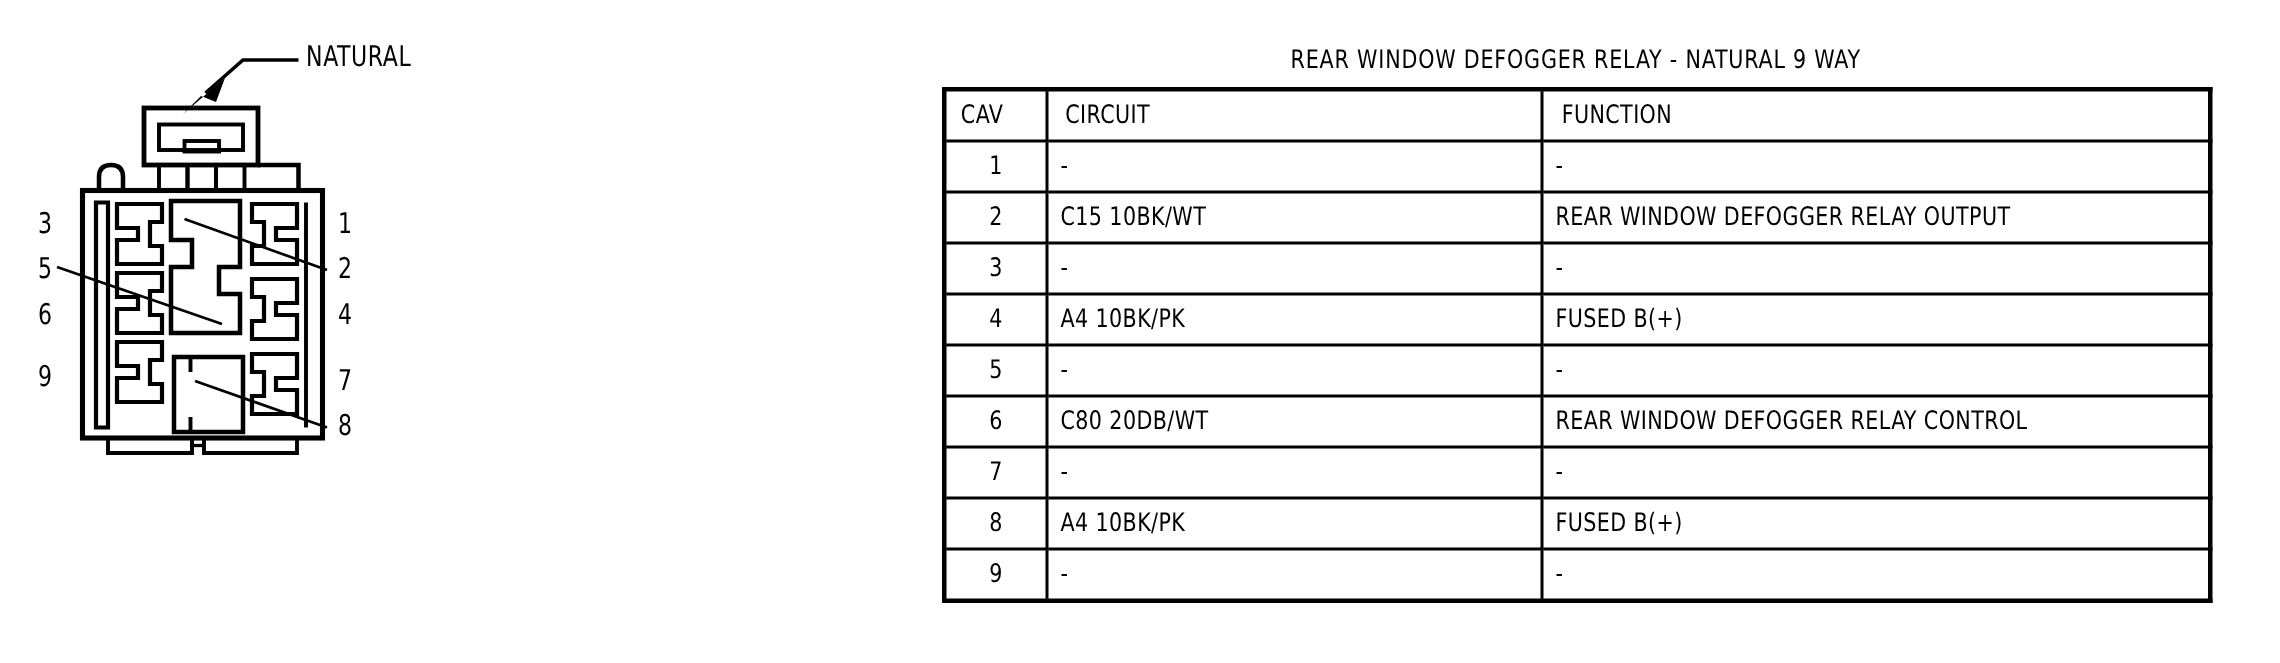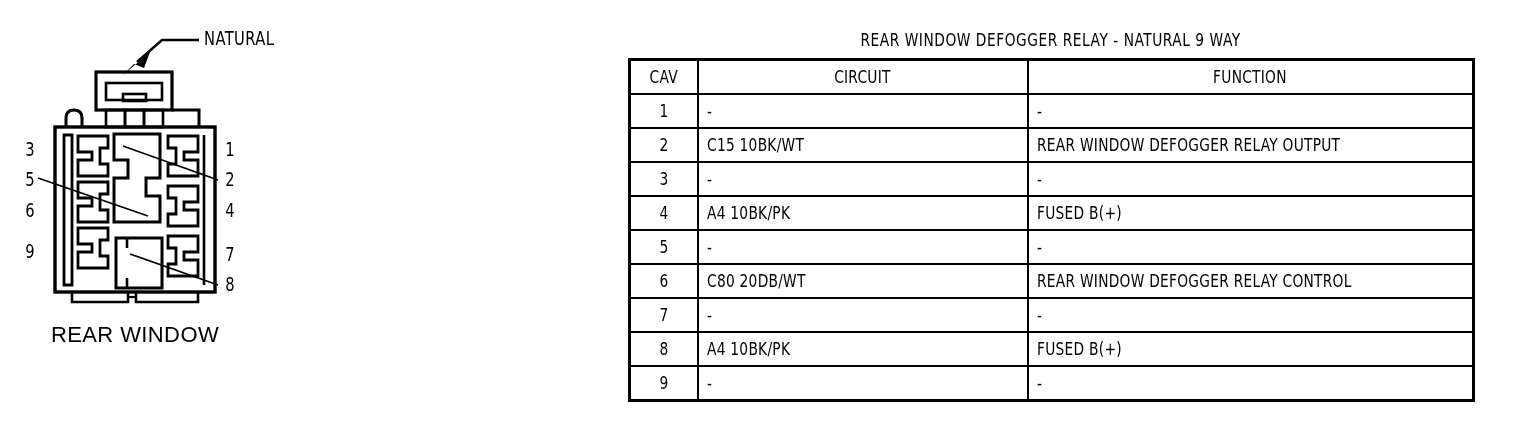--- a/index.html
+++ b/index.html
@@ -99,21 +99,21 @@
     border: 2px solid #000;
     font-family: "DejaVu Sans Condensed", "Liberation Sans Narrow", "Liberation Sans", sans-serif;
     font-size: 17px;
     font-weight: normal;
     height: 32px;
     padding: 0 8px;
     letter-spacing: 0.3px;
     white-space: nowrap;
   }
   table#cav-table th {
-    text-align: center;
+    text-align: left;
   }
   col.c-cav    { width: 68px; }
   col.c-circ   { width: 330px; }
   col.c-func   { width: 446px; }
 
   td.cav-cell  { text-align: center; }
   td.txt-cell  { text-align: left; }
   .inner-txt { display: inline-block; transform: scaleX(0.9); transform-origin: left center; }
   .inner-ctr { display: inline-block; transform: scaleX(0.9); transform-origin: center center; }
 </style>
@@ -202,21 +202,20 @@
   <div class="pin-num" style="left:22px; top:199px;">6</div>
   <div class="pin-num" style="left:22px; top:240px;">9</div>
 
   <div class="pin-num" style="left:222px; top:138px;">1</div>
   <div class="pin-num" style="left:222px; top:168px;">2</div>
   <div class="pin-num" style="left:222px; top:199px;">4</div>
   <div class="pin-num" style="left:222px; top:243px;">7</div>
   <div class="pin-num" style="left:222px; top:273px;">8</div>
 
   <div id="caption">
-    <div>REAR WINDOW</div>
   </div>
 </div>
 
 <div id="table-panel">
 
   <div id="table-title">REAR WINDOW DEFOGGER RELAY - NATURAL 9 WAY</div>
 
   <table id="cav-table">
     <colgroup>
       <col class="c-cav">

